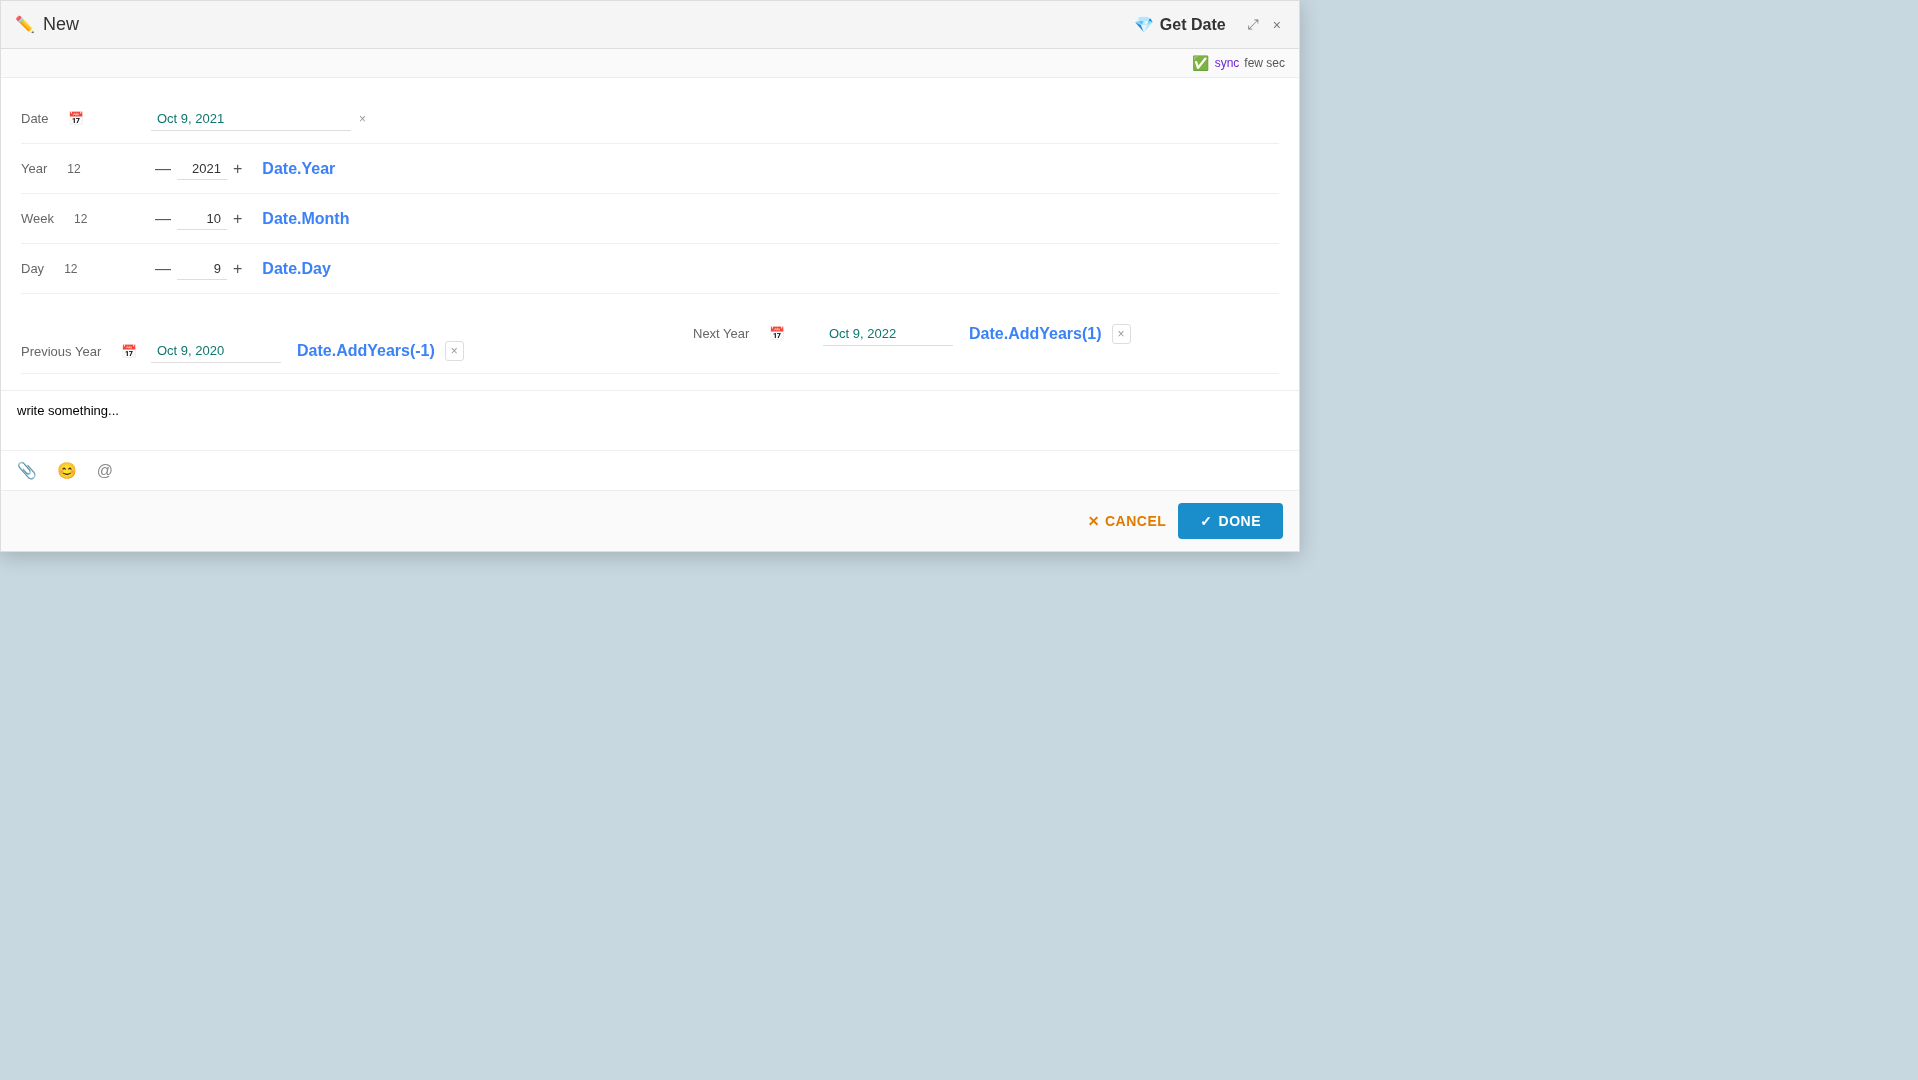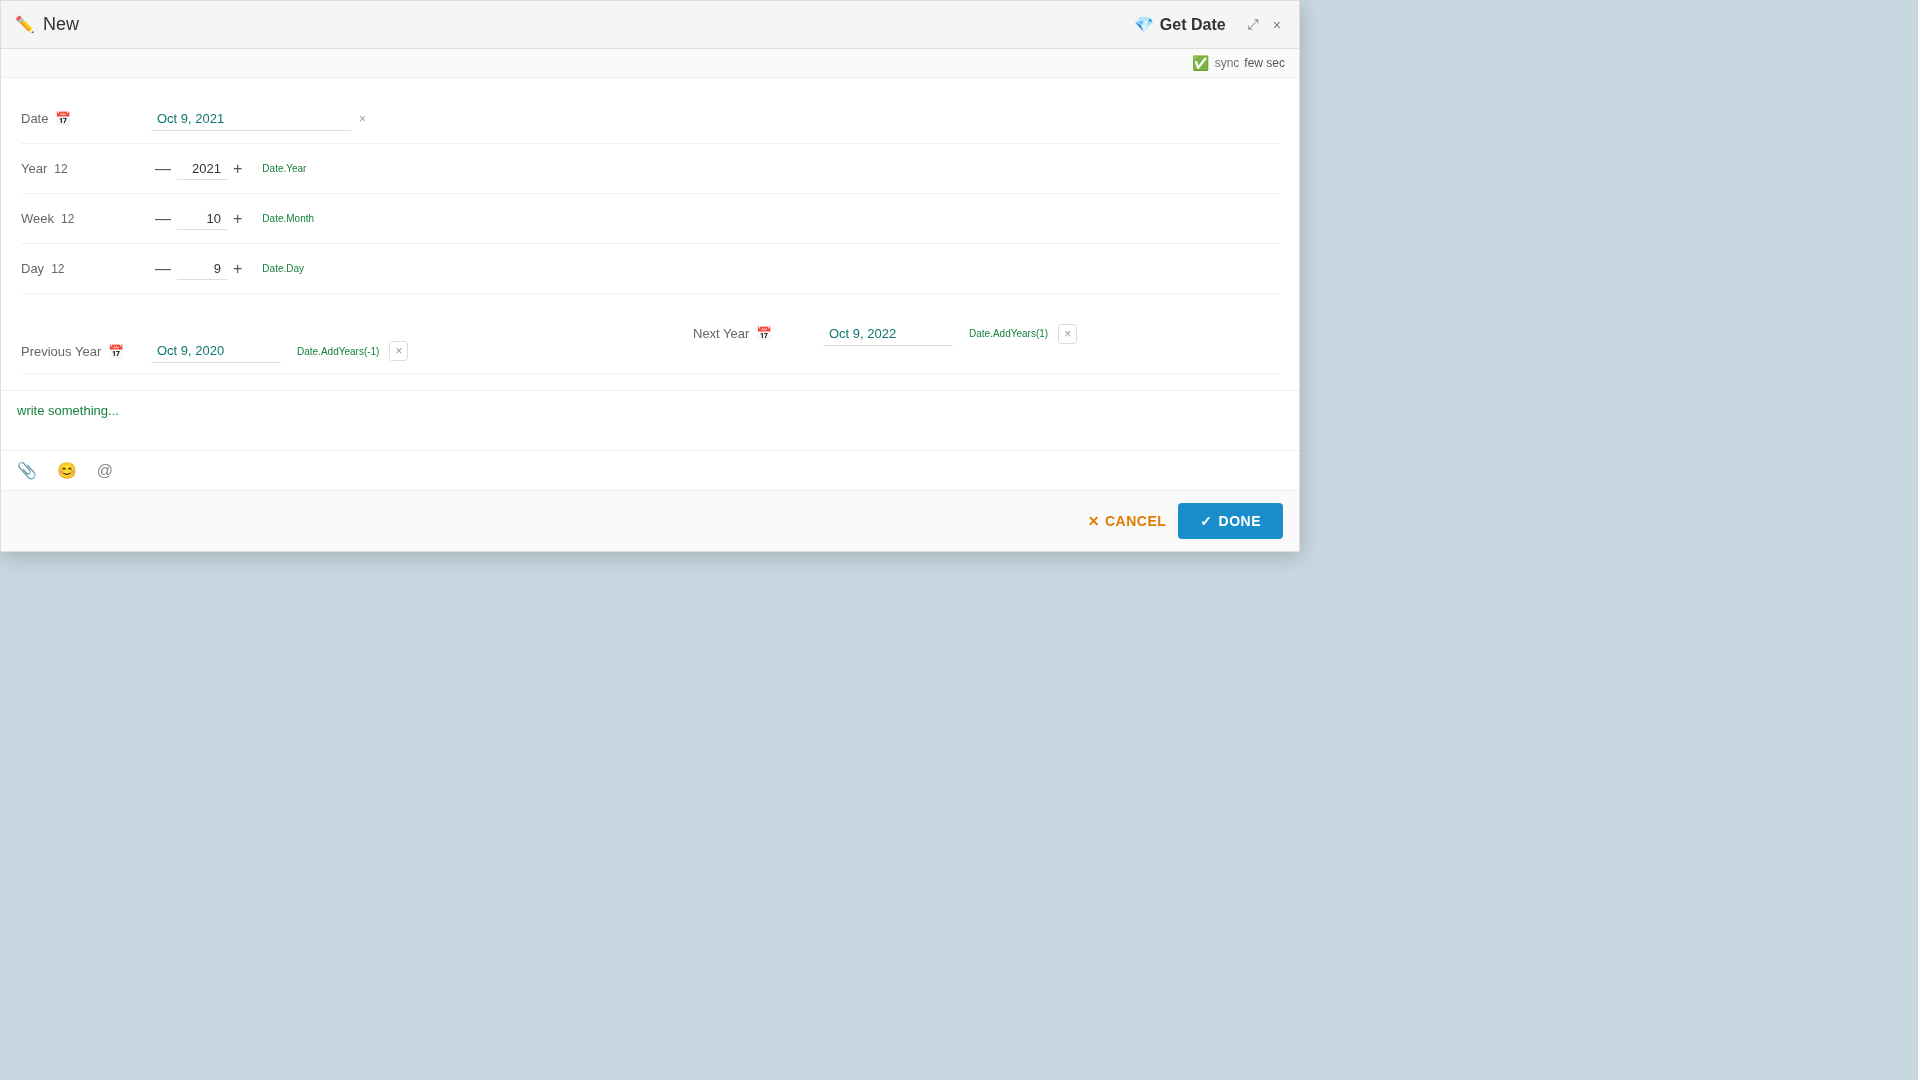--- a/index.html
+++ b/index.html
@@ -68,38 +68,38 @@
       gap: 5px;
       font-size: 12px;
       color: #555;
       border-bottom: 1px solid #eee;
       background: #fafafa;
     }
     .sync-icon {
       color: #27ae60;
       font-size: 14px;
     }
-    .sync-text { color: #737373; font-weight: 500; }
+    .sync-text { color: #6d28d9; font-weight: 500; }
     .content-area {
       padding: 16px 20px;
     }
     .field-row {
       display: flex;
       align-items: center;
       padding: 10px 0;
       border-bottom: 1px solid #f0f0f0;
       min-height: 50px;
     }
     .field-label {
       width: 130px;
       color: #666;
       font-size: 13px;
       display: flex;
       align-items: center;
-      gap: 7px;
+      gap: 20px;
       flex-shrink: 0;
     }
     .field-label .icon {
       color: #999;
       font-size: 13px;
     }
     .field-input {
       flex: 1;
       display: flex;
       align-items: center;
@@ -117,23 +117,23 @@
     }
     .clear-btn {
       background: none;
       border: none;
       cursor: pointer;
       color: #999;
       font-size: 12px;
       padding: 2px;
     }
     .formula-text {
-      color: #15803d;
-      font-size: 10px;
-      font-weight: 400;
+      color: #3b82f6;
+      font-size: 16px;
+      font-weight: 700;
       margin-left: 10px;
     }
     .spinner-group {
       display: flex;
       align-items: center;
       gap: 2px;
     }
     .spinner-label {
       font-size: 12px;
       color: #666;
@@ -186,21 +186,21 @@
       font-size: 12px;
       padding: 2px 5px;
       border: 1px solid #ddd;
       border-radius: 3px;
       margin-left: 6px;
     }
     .write-area {
       padding: 12px 16px;
       min-height: 60px;
       border-top: 1px solid #eee;
-      color: #15803d;
+      color: #000000;
       font-size: 13px;
     }
     .toolbar-bar {
       display: flex;
       align-items: center;
       gap: 16px;
       padding: 8px 14px;
       border-top: 1px solid #eee;
     }
     .toolbar-icon {

